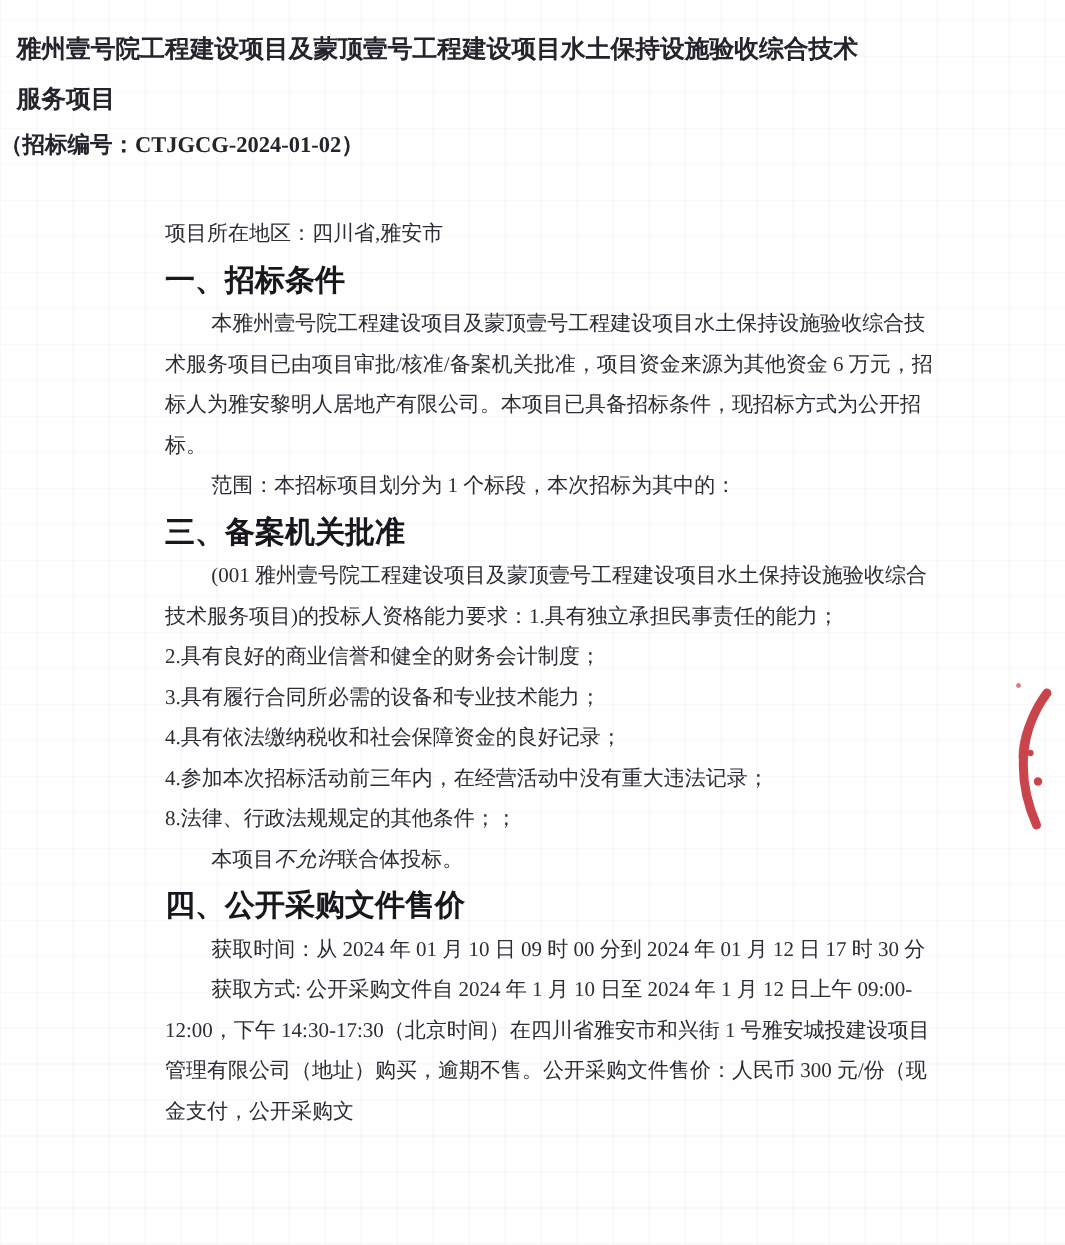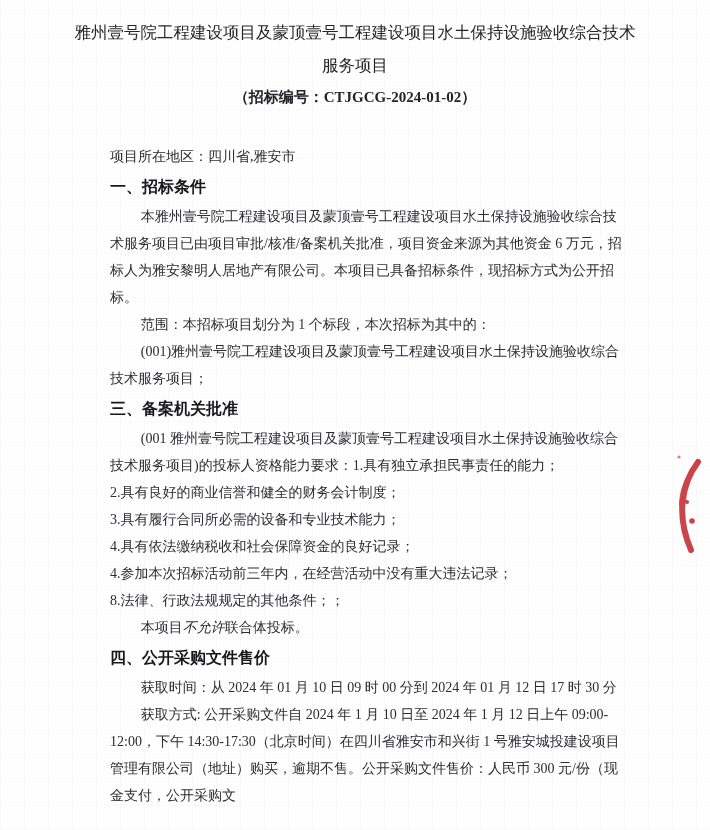--- a/index.html
+++ b/index.html
@@ -15,44 +15,44 @@
     overflow: hidden;
     background-color: #fefefe;
     background-image:
       repeating-linear-gradient(0deg,  rgba(210,205,215,0.10) 0 1px, rgba(0,0,0,0) 1px 24px),
       repeating-linear-gradient(90deg, rgba(210,205,215,0.10) 0 1px, rgba(0,0,0,0) 1px 24px);
     color: #2c2c35;
   }
   .doc-title {
     margin: 0;
     padding-top: 16px;
-    text-align: center;
+    text-align: left;
     font-size: 16.5px;
-    font-weight: normal;
+    font-weight: bold;
     line-height: 33px;
     color: #24242c;
+    padding-left: 11px;
   }
   .doc-title .tline { display: block; }
   .tender-no {
     margin: 0;
-    text-align: center;
     font-weight: bold;
     font-size: 15px;
     line-height: 31px;
     color: #24242c;
   }
   .content {
     margin: 30px 84px 0 110px;
     font-size: 14px;
     line-height: 27px;
   }
   .content p { margin: 0; }
   .content h2 {
     margin: 2px 0 1px 0;
-    font-size: 16px;
+    font-size: 20px;
     font-weight: bold;
     line-height: 30px;
     color: #17171d;
   }
   .indent { text-indent: 2.2em; }
   .itl { }
   .seal {
     position: absolute;
     left: 668px;
     top: 448px;
@@ -76,21 +76,20 @@
   </header>
 
   <main class="content">
 
     <p>项目所在地区：四川省,雅安市</p>
 
     <h2>一、招标条件</h2>
     <p class="indent">本雅州壹号院工程建设项目及蒙顶壹号工程建设项目水土保持设施验收综合技术服务项目已由项目审批/核准/备案机关批准，项目资金来源为其他资金 6 万元，招标人为雅安黎明人居地产有限公司。本项目已具备招标条件，现招标方式为公开招标。</p>
 
     <p class="indent">范围：本招标项目划分为 1 个标段，本次招标为其中的：</p>
-    <p class="indent">(001)雅州壹号院工程建设项目及蒙顶壹号工程建设项目水土保持设施验收综合技术服务项目；</p>
 
     <h2>三、备案机关批准</h2>
     <p class="indent">(001 雅州壹号院工程建设项目及蒙顶壹号工程建设项目水土保持设施验收综合技术服务项目)的投标人资格能力要求：1.具有独立承担民事责任的能力；</p>
     <p>2.具有良好的商业信誉和健全的财务会计制度；</p>
     <p>3.具有履行合同所必需的设备和专业技术能力；</p>
     <p>4.具有依法缴纳税收和社会保障资金的良好记录；</p>
     <p>4.参加本次招标活动前三年内，在经营活动中没有重大违法记录；</p>
     <p>8.法律、行政法规规定的其他条件；；</p>
     <p class="indent"><span>本项目</span><em class="itl">不允许</em><span>联合体投标。</span></p>
 

